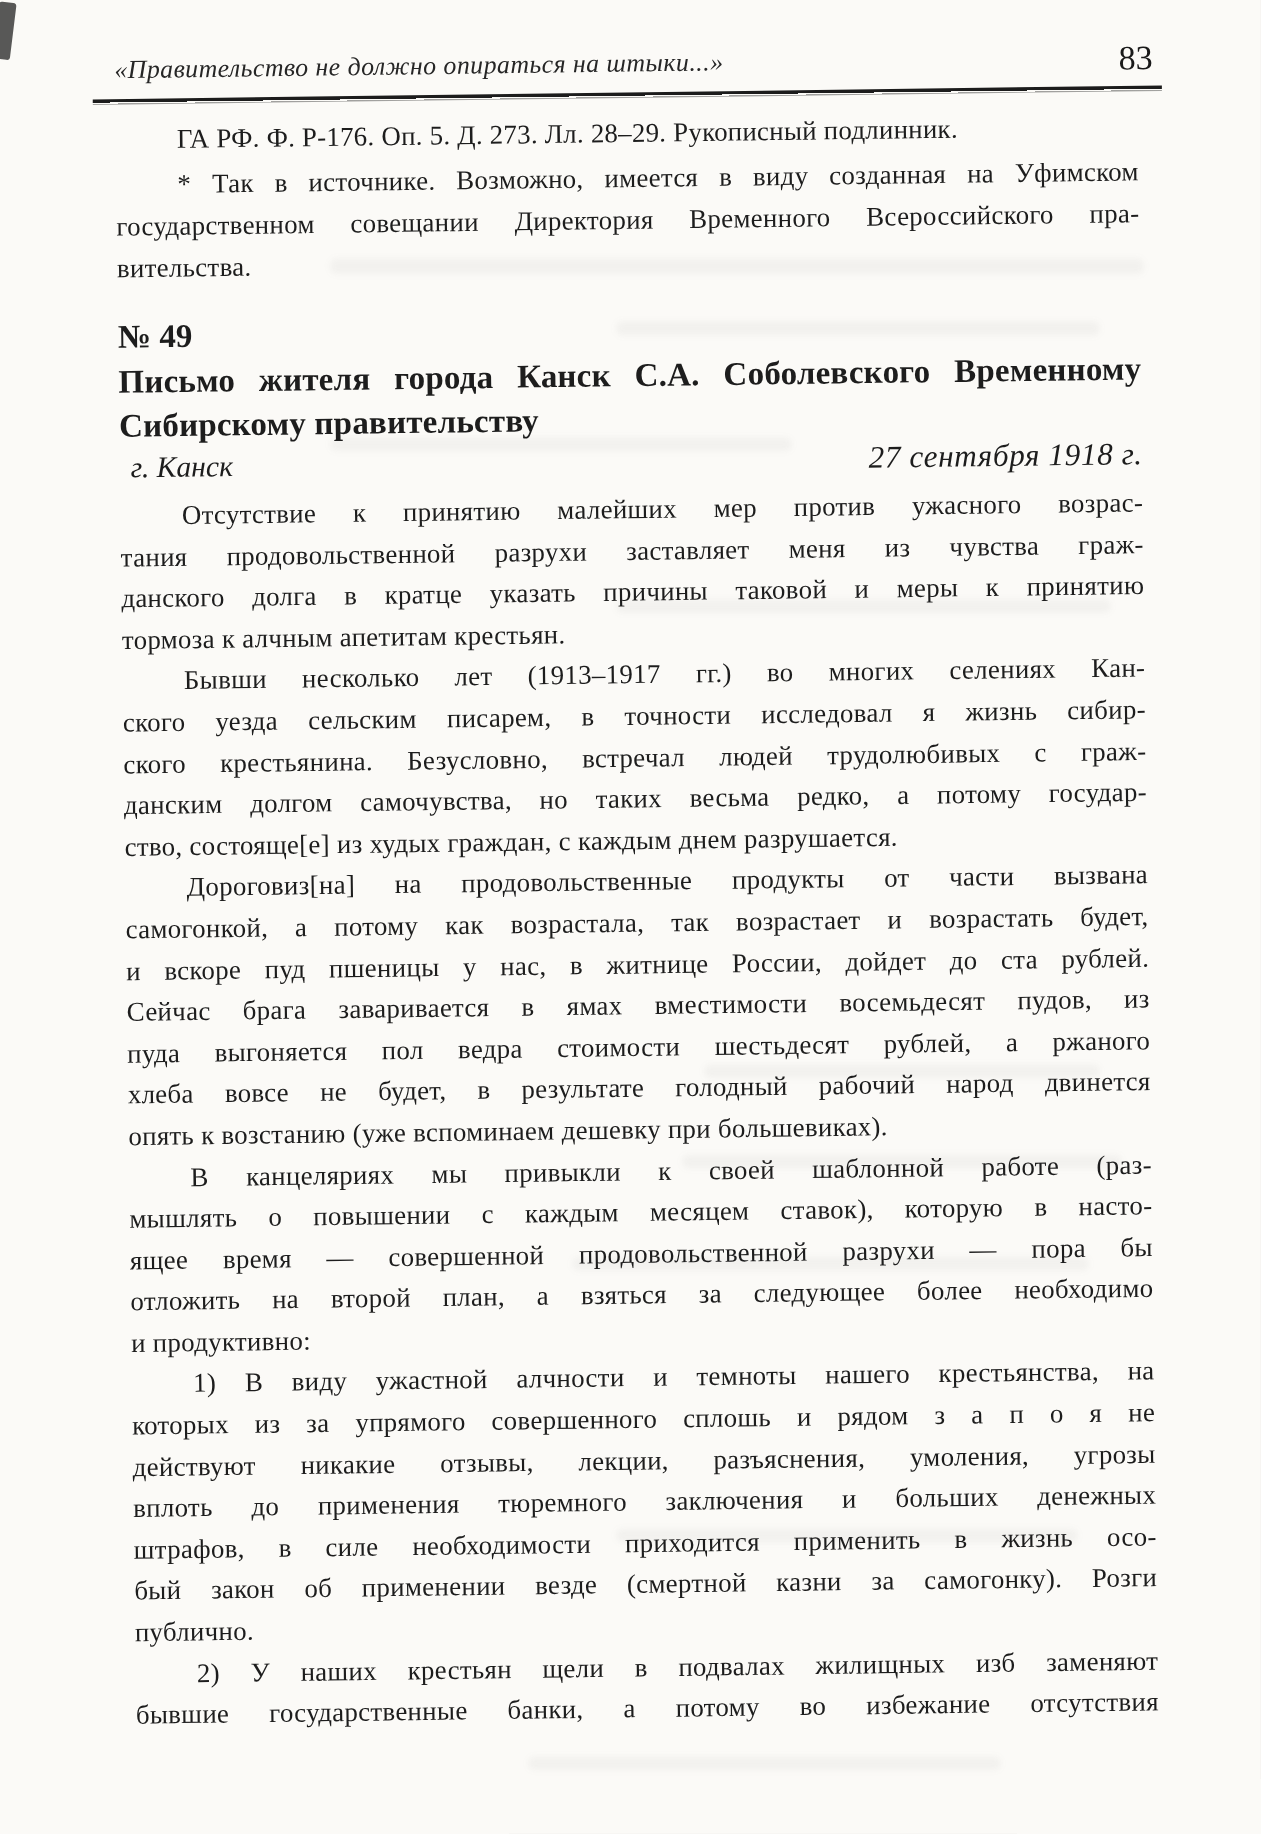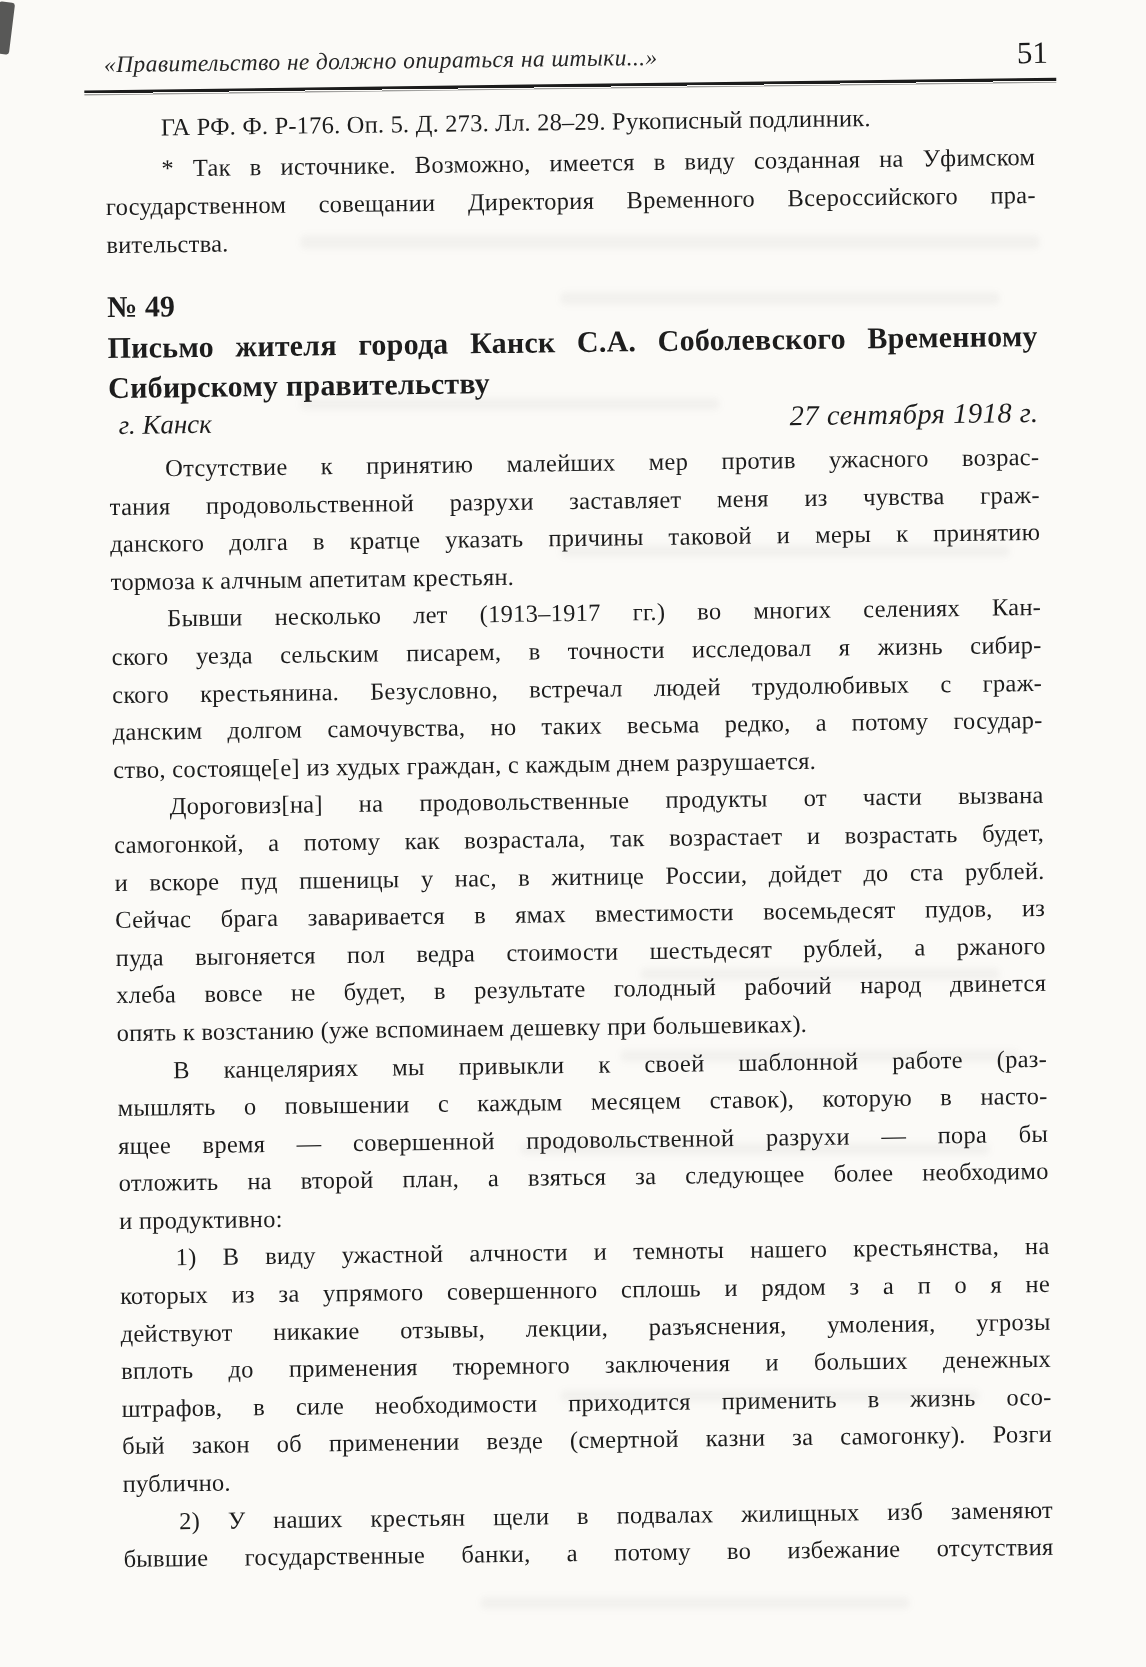--- a/index.html
+++ b/index.html
@@ -84,21 +84,21 @@
   <div class="ghost" style="left:620px;top:1050px;width:400px;height:12px;"></div>
   <div class="ghost" style="left:520px;top:1143px;width:470px;height:12px;"></div>
   <div class="ghost" style="left:560px;top:1390px;width:420px;height:12px;"></div>
   <div class="ghost" style="left:480px;top:1597px;width:430px;height:12px;"></div>
   <div class="edge-mark"></div>
 
   <div class="skew">
 
     <div class="running-row">
       <span class="running-head">«Правительство не должно опираться на штыки...»</span>
-      <span class="page-number">51</span>
+      <span class="page-number">83</span>
     </div>
 
     <div class="header-rule"></div>
 
     <div class="archive">ГА РФ. Ф. Р-176. Оп. 5. Д. 273. Лл. 28–29. Рукописный подлинник.</div>
 
     <div class="footnote">
         <div class="line indent j">* Так в источнике. Возможно, имеется в виду созданная на Уфимском</div>
         <div class="line j">государственном совещании Директория Временного Всероссийского пра-</div>
         <div class="line">вительства.</div>

